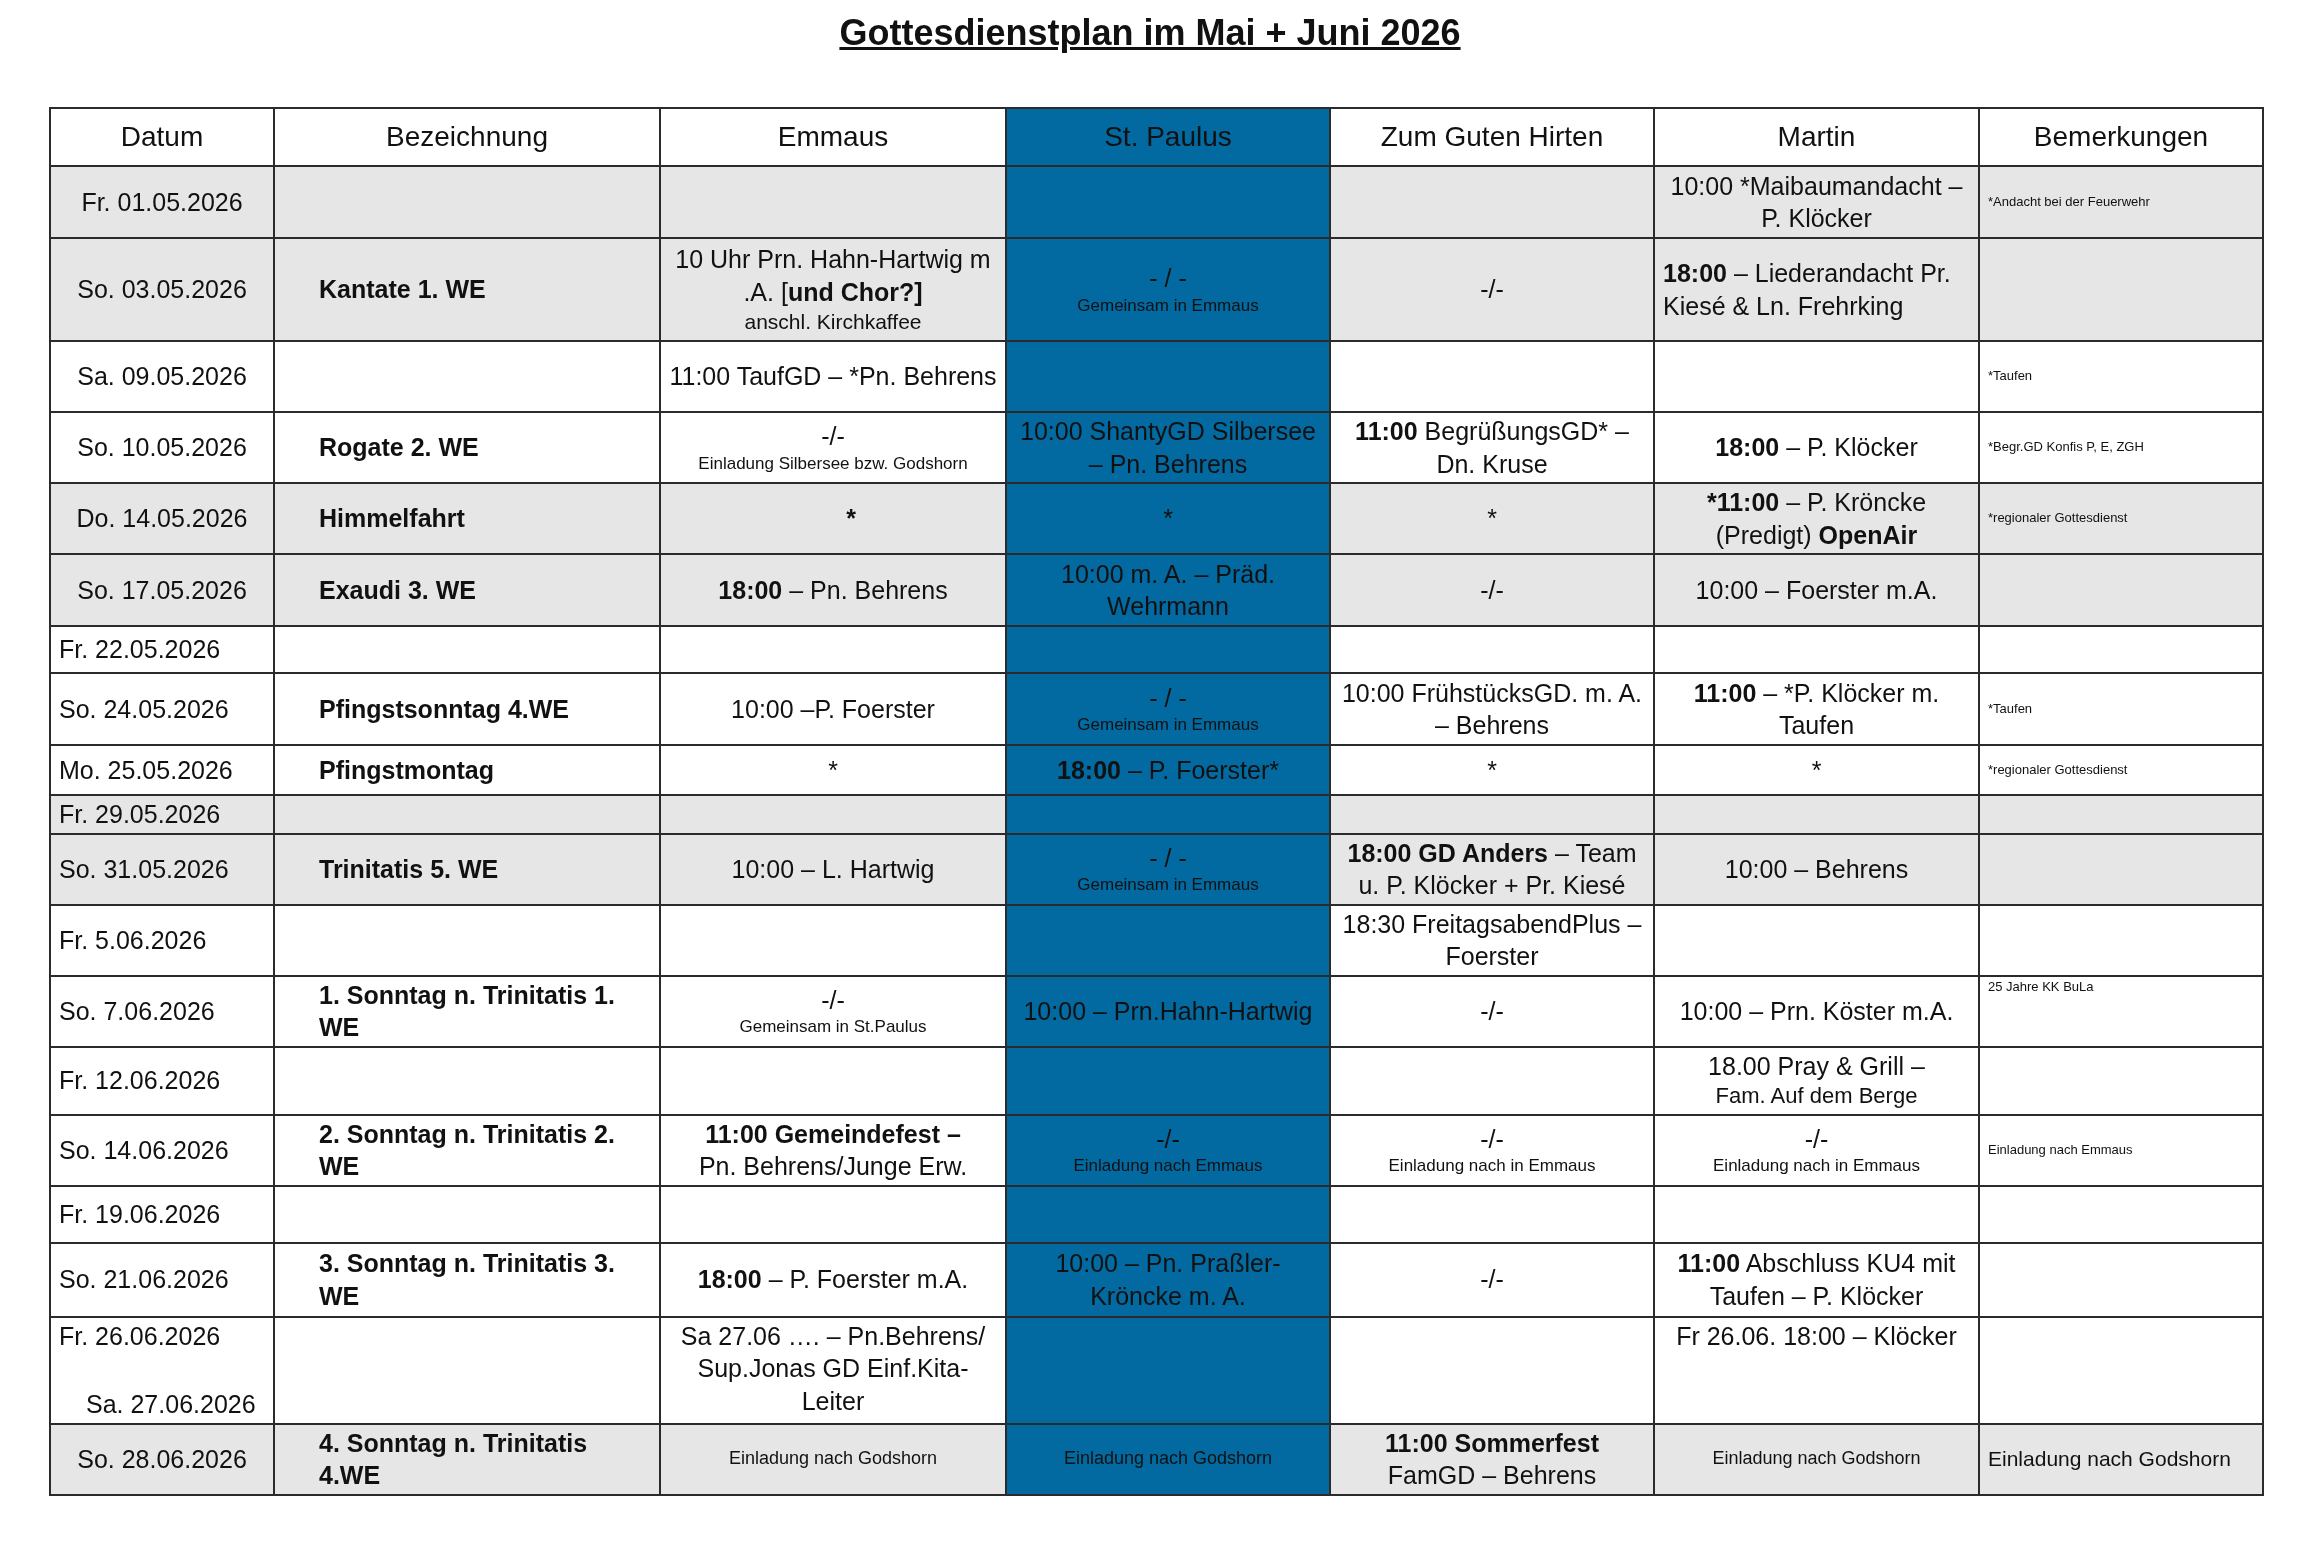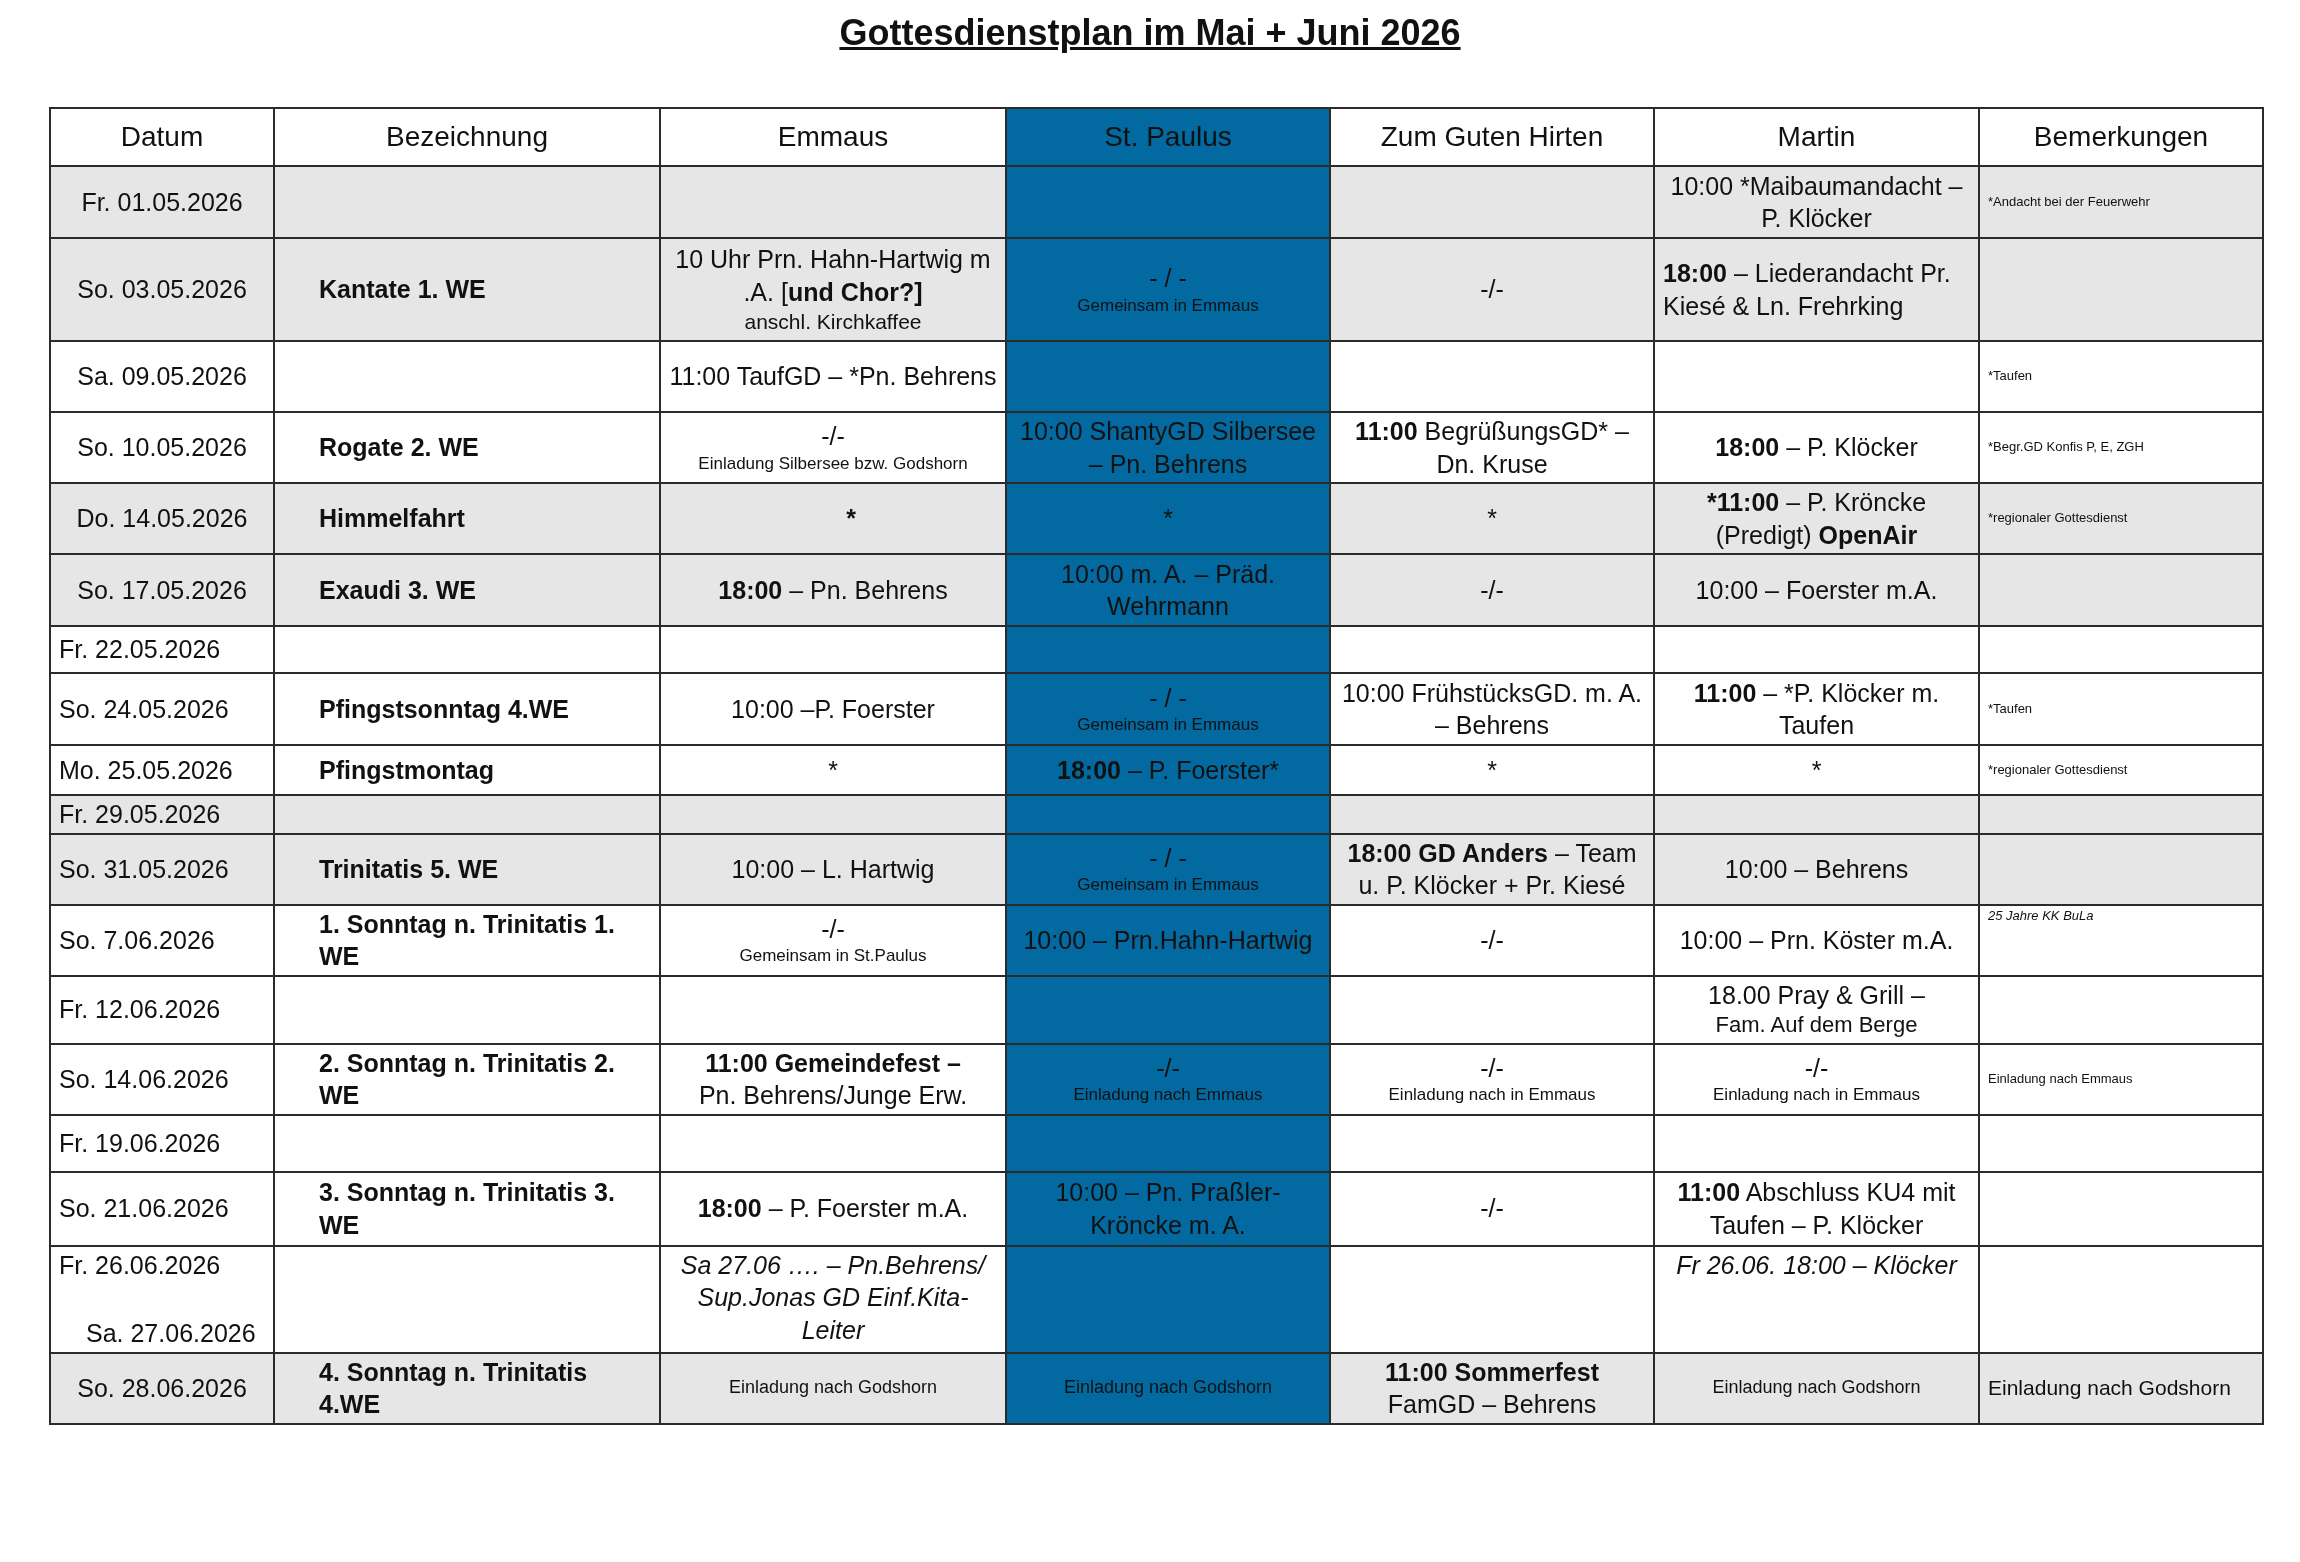--- a/index.html
+++ b/index.html
@@ -9,21 +9,21 @@
   td,th{border:2px solid #2b2b2b;padding:2px 8px;vertical-align:middle;line-height:1.3;font-size:25px;}
   th{font-weight:normal;font-size:28px;text-align:center;background:#ffffff;height:52px;}
   td.c{text-align:center;}
   td.l{text-align:left;}
   td.b{font-weight:bold;padding-left:44px;}
   tr.grey td{background:#e6e6e6;}
   td.paulus, th.paulus, tr.grey td.paulus{background:#0369a1;}
   .small{font-size:17px;display:block;line-height:1.3;}
   .note{font-size:13px;}
   .bold{font-weight:bold;}
-  .top{vertical-align:top;font-style:italic;}
+  .top{vertical-align:top;}
 </style>
 </head>
 <body>
 
 <div class="title">Gottesdienstplan im Mai + Juni 2026</div>
 
 <table>
   <colgroup>
     <col style="width:224px">
       <col style="width:386px">
@@ -150,20 +150,29 @@
     <tr class="grey" style="height:71px">
       <td class="l">So. 31.05.2026</td>
       <td class="l b">Trinitatis  5. WE</td>
       <td class="c">10:00 – L. Hartwig</td>
       <td class="c paulus"><span>- / -</span><span class="small">Gemeinsam in Emmaus</span></td>
       <td class="c"><span class="bold">18:00 GD Anders</span><span> – Team u. P. Klöcker + Pr. Kiesé</span></td>
       <td class="c">10:00 – Behrens</td>
       <td class="l note"></td>
     </tr>
 
+    <tr style="height:71px">
+      <td class="l">Fr. 5.06.2026</td>
+      <td class="l b"></td>
+      <td class="c"></td>
+      <td class="c paulus"></td>
+      <td class="c">18:30 FreitagsabendPlus – Foerster</td>
+      <td class="c"></td>
+      <td class="l note"></td>
+    </tr>
 
     <tr style="height:60px">
       <td class="l">So. 7.06.2026</td>
       <td class="l b">1. Sonntag n. Trinitatis  1. WE</td>
       <td class="c"><span>-/-</span><span class="small">Gemeinsam in St.Paulus</span></td>
       <td class="c paulus">10:00 – Prn.Hahn-Hartwig</td>
       <td class="c">-/-</td>
       <td class="c">10:00 – Prn. Köster m.A.</td>
       <td class="l note top">25 Jahre KK BuLa</td>
     </tr>

